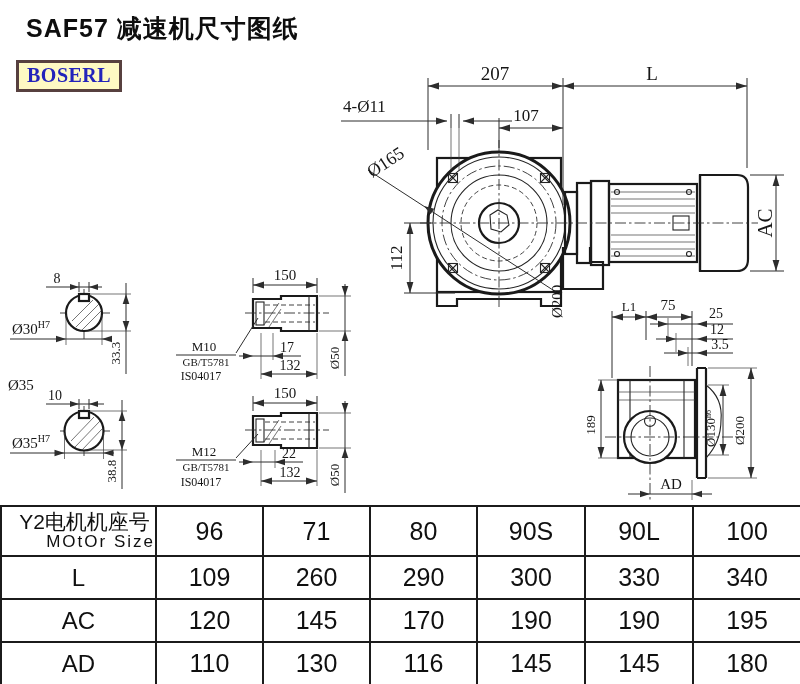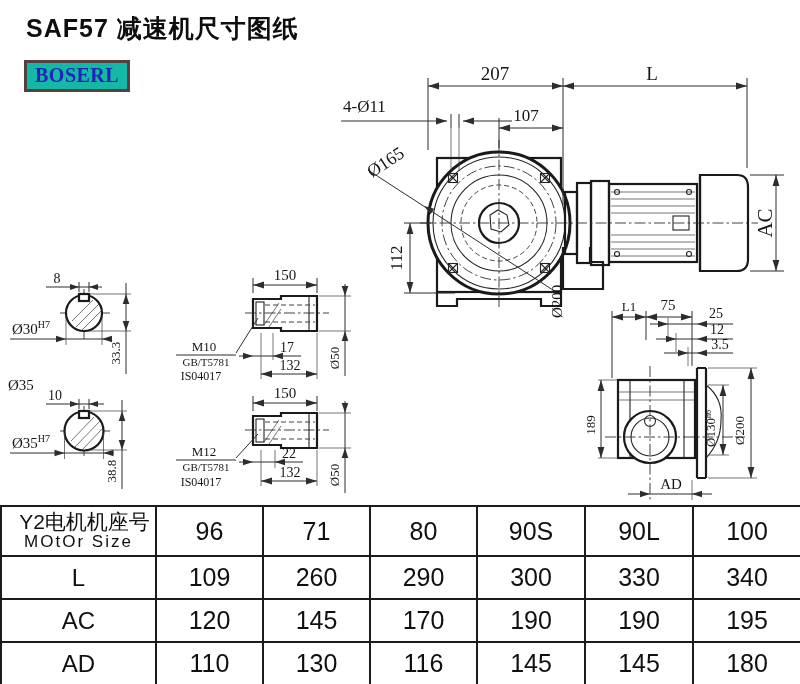--- a/index.html
+++ b/index.html
@@ -1,40 +1,40 @@
 <!DOCTYPE html>
 <html><head>
 <meta charset="utf-8">
 <style>
   html,body{margin:0;padding:0;background:#fff;}
   #page{position:relative;width:800px;height:684px;background:#ffffff;overflow:hidden;
         font-family:"Liberation Sans",sans-serif;}
   #title{position:absolute;left:26px;top:12px;font-size:25px;font-weight:bold;color:#0e0e0e;
          letter-spacing:1px;white-space:nowrap;}
-  #logo{position:absolute;left:24px;top:60px;border:3px solid #57403f;color:#2323bb;
+  #logo{position:absolute;left:16px;top:60px;border:3px solid #57403f;color:#2323bb;
         font-family:"Liberation Serif",serif;font-size:20px;font-weight:600;
-        padding:1px 8px 2px 8px;letter-spacing:0.5px;background:#14b8a6;}
+        padding:1px 8px 2px 8px;letter-spacing:0.5px;background:#fef9c3;}
   svg{position:absolute;top:0;left:0;}
   svg text{font-family:"Liberation Serif",serif;fill:#161616;}
   .ol{fill:none;stroke:#1a1a1a;stroke-width:2.2;}
   .olf{fill:#fff;stroke:#1a1a1a;stroke-width:2.2;}
   .ol3{fill:#fff;stroke:#1a1a1a;stroke-width:3;}
   .tl{fill:none;stroke:#242424;stroke-width:1.1;}
   .t07{fill:none;stroke:#3a3a3a;stroke-width:0.7;}
   .dim{fill:none;stroke:#2d2d2d;stroke-width:1;}
   .cl{fill:none;stroke:#2d2d2d;stroke-width:0.9;stroke-dasharray:11 3 2.5 3;}
   .dash{fill:none;stroke:#2d2d2d;stroke-width:0.9;stroke-dasharray:5 3;}
   .ar{fill:#2d2d2d;stroke:none;}
   #tbl-wrap{position:absolute;left:0;top:505px;width:800px;height:179px;}
   table{border-collapse:collapse;width:800px;height:179px;table-layout:fixed;}
   td{border:2px solid #1b1b1b;text-align:center;vertical-align:middle;
      font-size:25px;color:#101010;padding:0;overflow:hidden;}
   tr.r-head{height:50px;} tr.r-data{height:43px;}
   td.head-cell .cn{font-size:21px;line-height:1.08;margin-top:1px;padding-left:12px;}
-  td.head-cell .en{font-size:17px;letter-spacing:2px;line-height:1.1;}
+  td.head-cell .en{font-size:17px;letter-spacing:2px;line-height:1.1;text-align:right;}
   td.rowlab{font-size:24px;}
 </style>
 </head>
 <body>
 
 <div id="page">
   <div id="title">SAF57 减速机尺寸图纸</div>
   <div id="logo">BOSERL</div>
 
   <svg width="800" height="505" viewBox="0 0 800 505">

